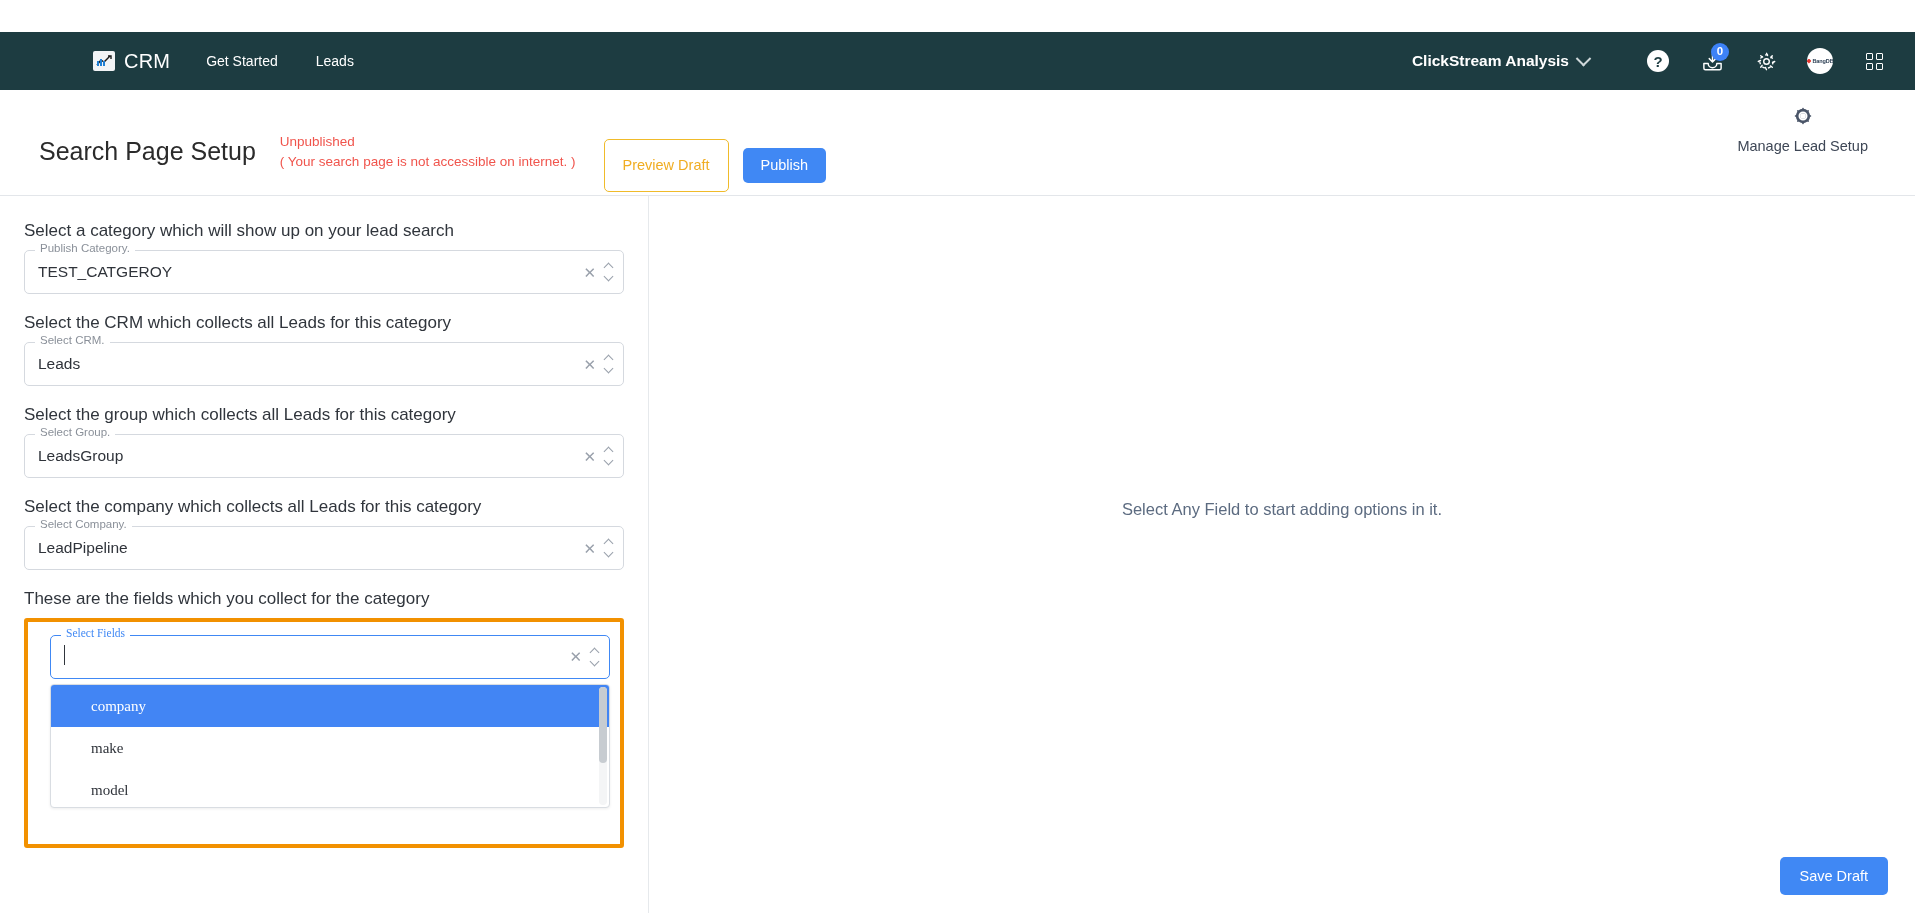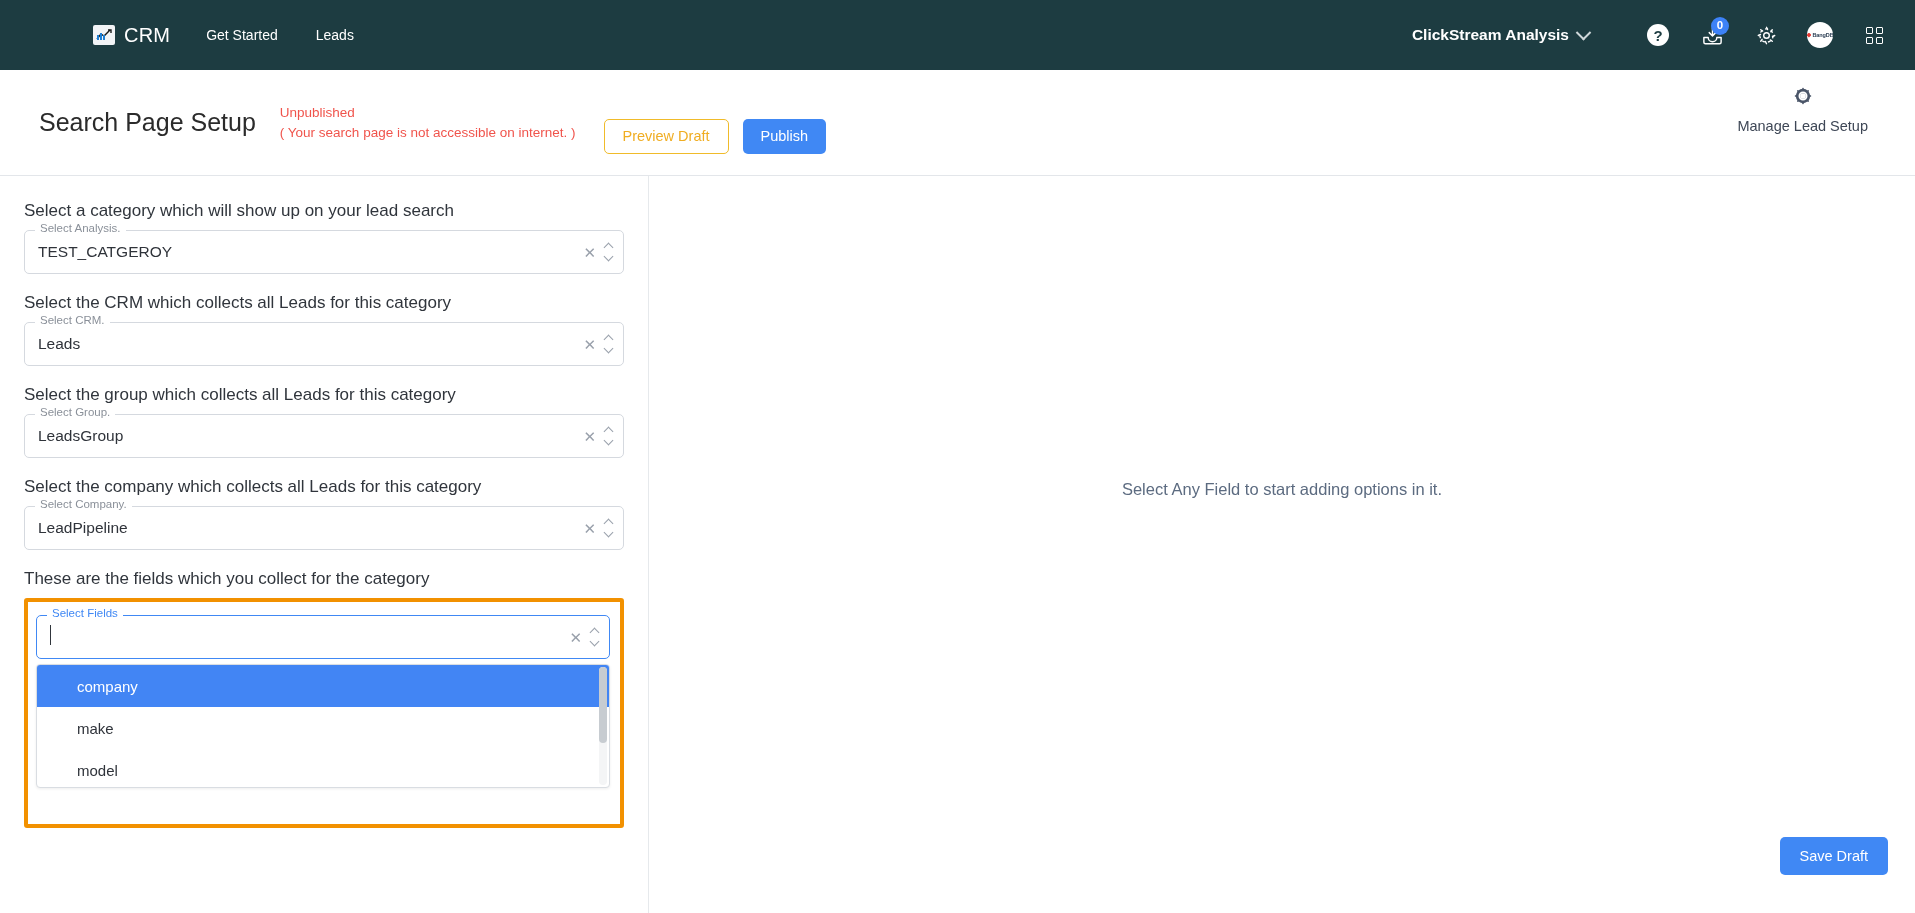--- a/index.html
+++ b/index.html
@@ -7,26 +7,27 @@
     width: 1915px;
     height: 913px;
     overflow: hidden;
     background: #ffffff;
     font-family: "Liberation Sans", sans-serif;
     -webkit-font-smoothing: antialiased;
   }
 
   
   .navbar {
-    height: 70px;
+    height: 58px;
     background: #1d3c41;
     display: flex;
     align-items: center;
     padding: 0 22px 0 0;
     position: relative;
+    margin-top: 32px;
   }
   .nav-left { display: flex; align-items: center; gap: 0; padding-left: 93px; }
   .brand { display: flex; align-items: center; gap: 9px; }
   .brand-logo {
     width: 22px; height: 20px;
     background: #f2f4f6;
     border-radius: 2px;
     display: flex; align-items: center; justify-content: center;
     overflow: hidden;
   }
@@ -116,21 +117,21 @@
   .page-title {
     font-size: 25px; color: #2b2b2b; font-weight: normal;
     white-space: nowrap;
   }
   .status-block { margin-left: 24px; line-height: 1.45; }
   .status-title { color: #f0544c; font-size: 13.5px; }
   .status-sub { color: #f0544c; font-size: 13.5px; }
   .ph-actions { display: flex; align-items: center; gap: 14px; margin: 27px 0 0 28px; }
   .btn {
     font-size: 14.5px; border-radius: 5px; cursor: pointer;
-    padding: 9px 18px; line-height: 1; white-space: nowrap;
+    padding: 18px 18px; line-height: 1; white-space: nowrap;
     font-family: inherit;
   }
   .btn-outline-warn {
     background: #ffffff; color: #f0ad22;
     border: 1.6px solid #f0bb2a;
   }
   .btn-primary {
     background: #4088f4; color: #ffffff; border: none;
     padding: 10px 18px;
   }
@@ -221,23 +222,24 @@
     width: 7px; height: 7px; display: block;
     border-left: 1.5px solid #99a0ab; border-top: 1.5px solid #99a0ab;
   }
   .updown i.up { transform: rotate(45deg); }
   .updown i.down { transform: rotate(-135deg); }
 
   
   .highlight-wrap {
     border: 4px solid #f29100;
     border-radius: 3px;
-    padding: 13px 10px 36px 8px;
+    padding: 13px 10px 36px 22px;
     margin-top: 4px;
     position: relative;
+    font-family: Liberation Serif, serif;
   }
   .select-box.focused {
     border: 1.6px solid #4088f4;
   }
   .select-box.focused .select-legend { color: #4088f4; }
   .caret {
     display: inline-block;
     width: 1px; height: 20px;
     background: #30353c;
     animation: none;
@@ -379,21 +381,21 @@
 
 <div class="hr"></div>
 
 <div class="content">
 
   <div class="left-pane">
 
     <div class="field-group">
       <div class="form-label">Select a category which will show up on your lead search</div>
       <div class="select-box">
-        <span class="select-legend">Select Analysis.</span>
+        <span class="select-legend">Publish Category.</span>
         <span class="select-value">TEST_CATGEROY</span>
         <span class="select-adorn">
           <span class="x-ic">✕</span>
           <span class="updown">
               <i class="up"></i>
               <i class="down"></i>
             </span>
         </span>
       </div>
     </div>

